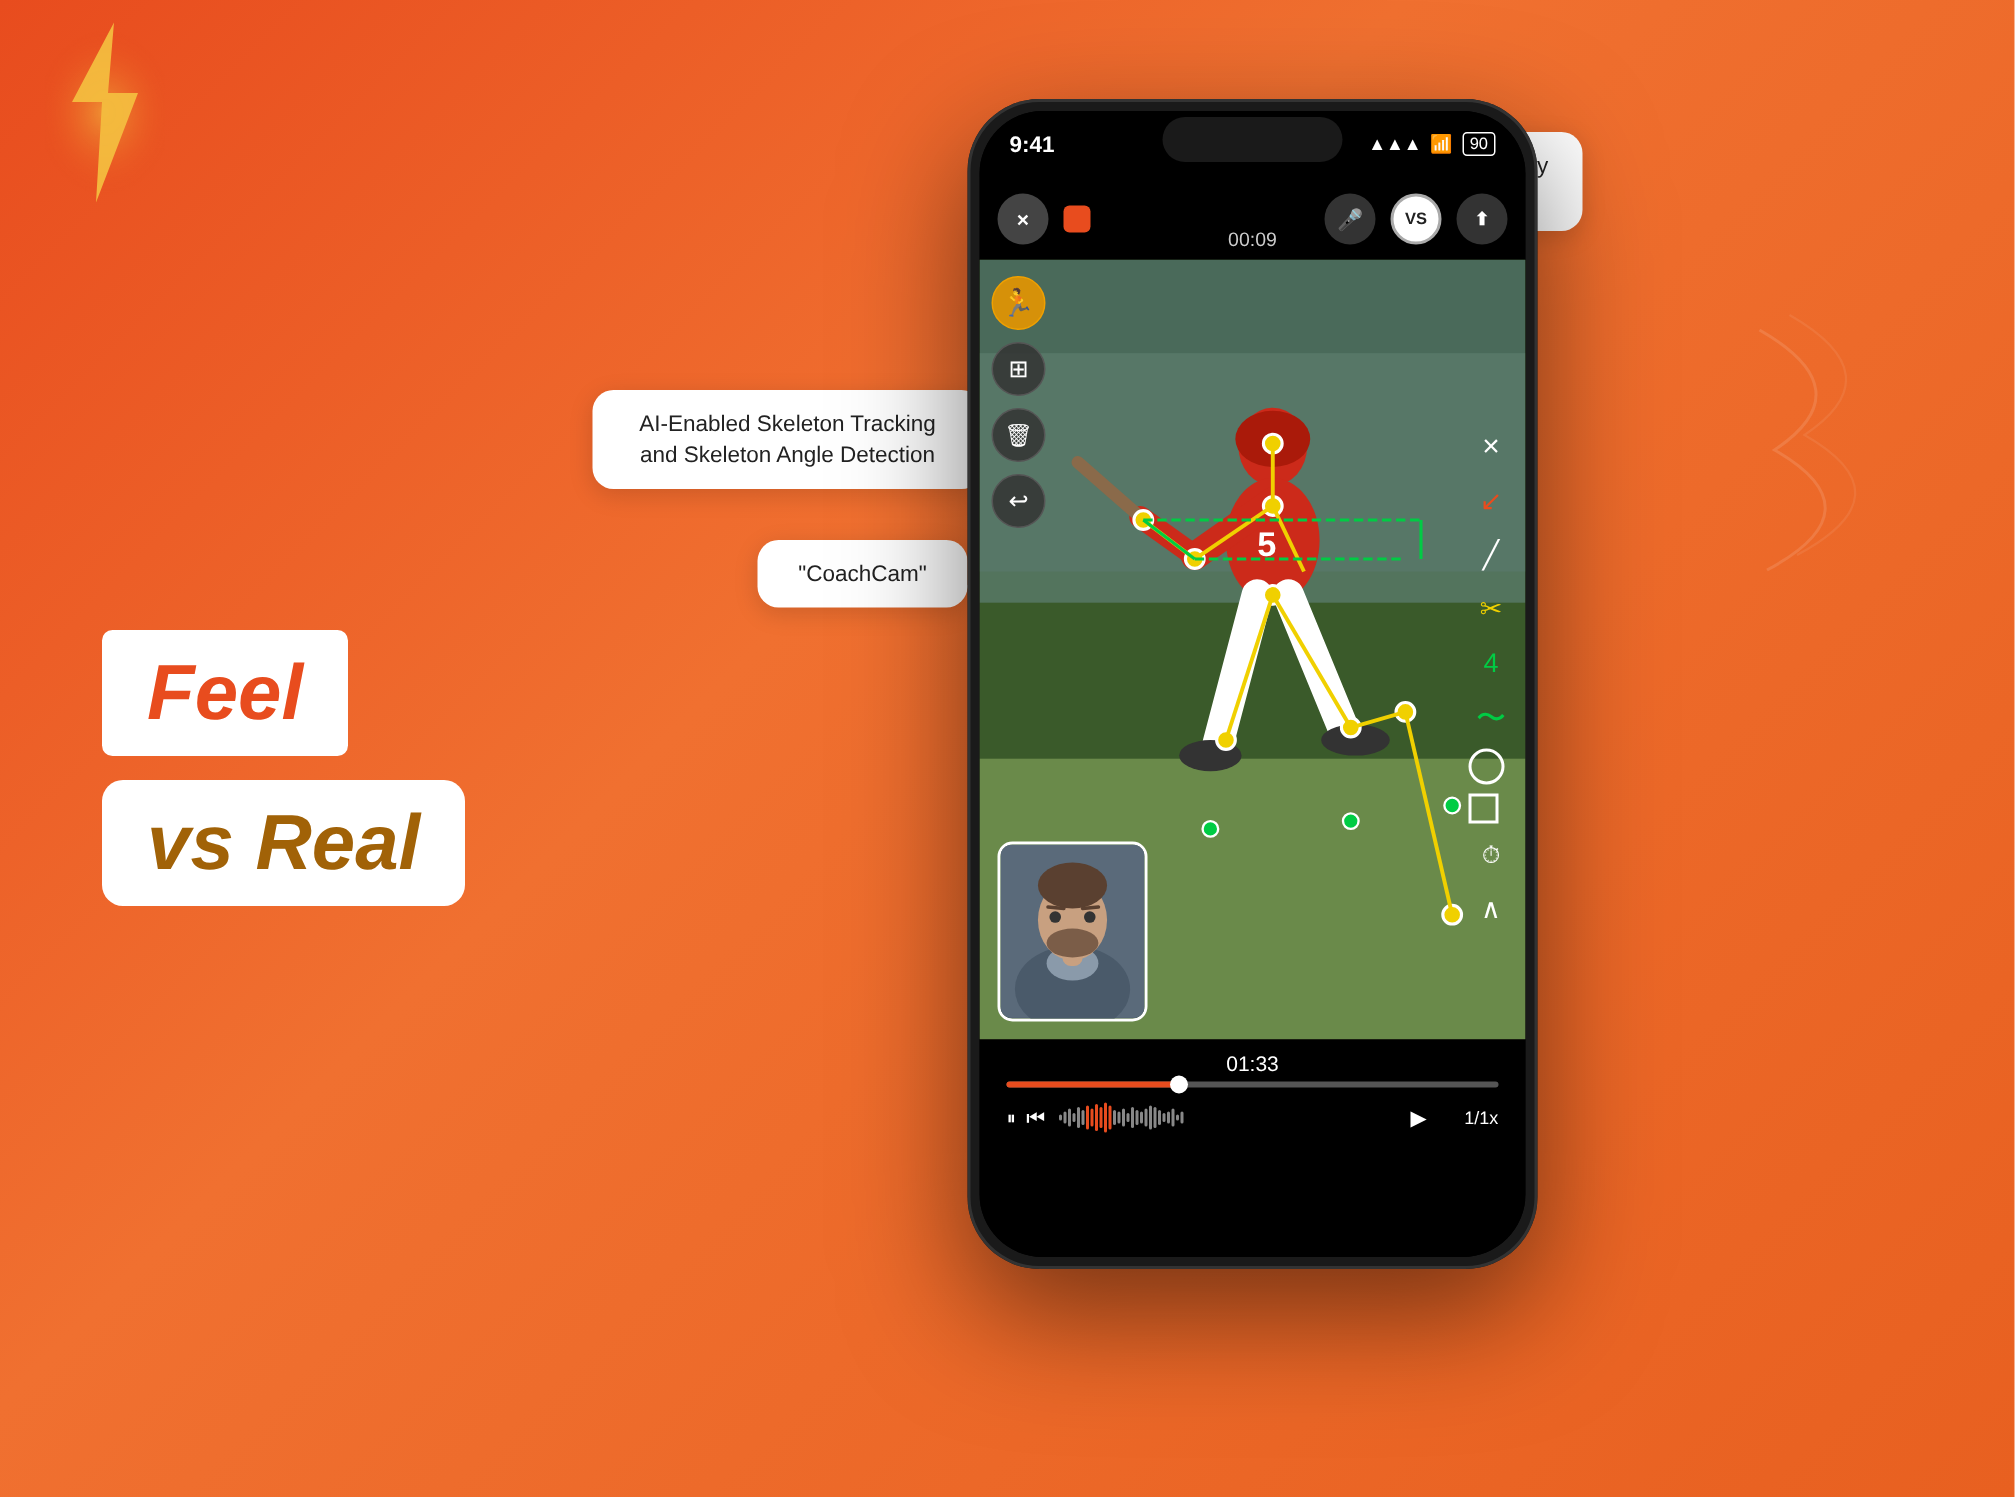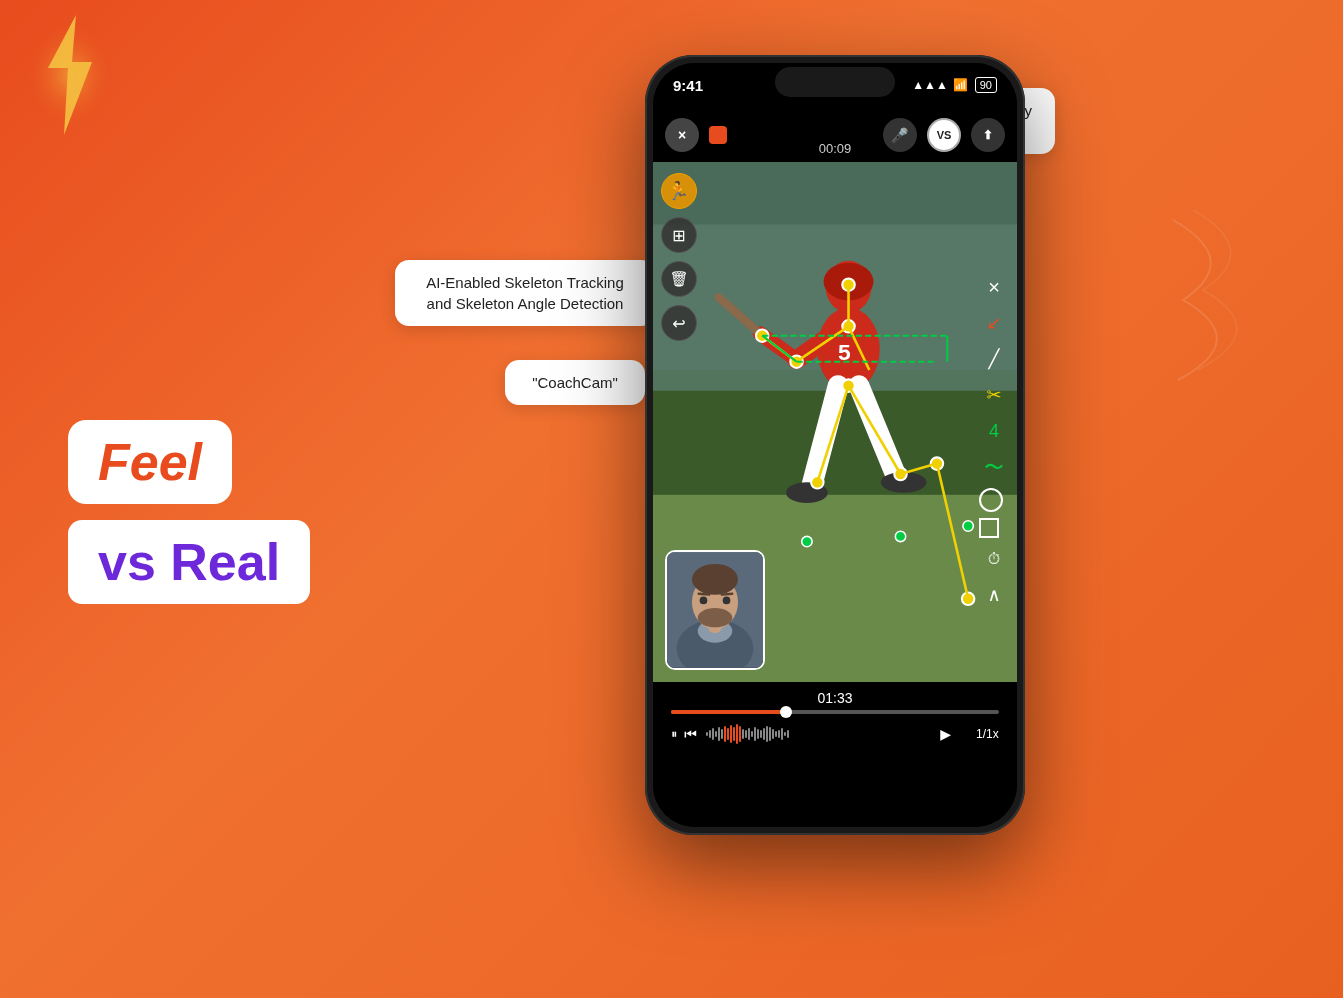--- a/index.html
+++ b/index.html
@@ -21,41 +21,42 @@
       height: 130px;
       opacity: 0.9;
     }
 
     
     .label-feel {
       position: absolute;
       left: 68px;
       top: 420px;
       background: white;
-      border-radius: 18px;
+      border-radius: 7px;
       padding: 12px 30px;
     }
     .label-feel span {
       font-size: 52px;
       font-weight: 900;
       color: #e84c1e;
       font-style: italic;
     }
     .label-vsreal {
       position: absolute;
       left: 68px;
       top: 520px;
       background: white;
       border-radius: 14px;
       padding: 12px 30px;
     }
     .label-vsreal span {
       font-size: 52px;
       font-weight: 900;
-      color: #6d28d9;
+      color: #a16207;
+      font-style: italic;
       text-align: right;
     }
 
     
     .tooltip {
       position: absolute;
       background: white;
       border-radius: 14px;
       padding: 12px 18px;
       font-size: 15px;
@@ -119,21 +120,21 @@
       left: 0;
       width: 1343px;
       height: 998px;
       pointer-events: none;
     }
 
     
     .phone-container {
       position: absolute;
       left: 645px;
-      top: 55px;
+      top: 66px;
       width: 408px;
       height: 780px;
     }
 
     .phone-outer {
       width: 380px;
       height: 780px;
       background: #1a1a1a;
       border-radius: 48px;
       position: relative;

